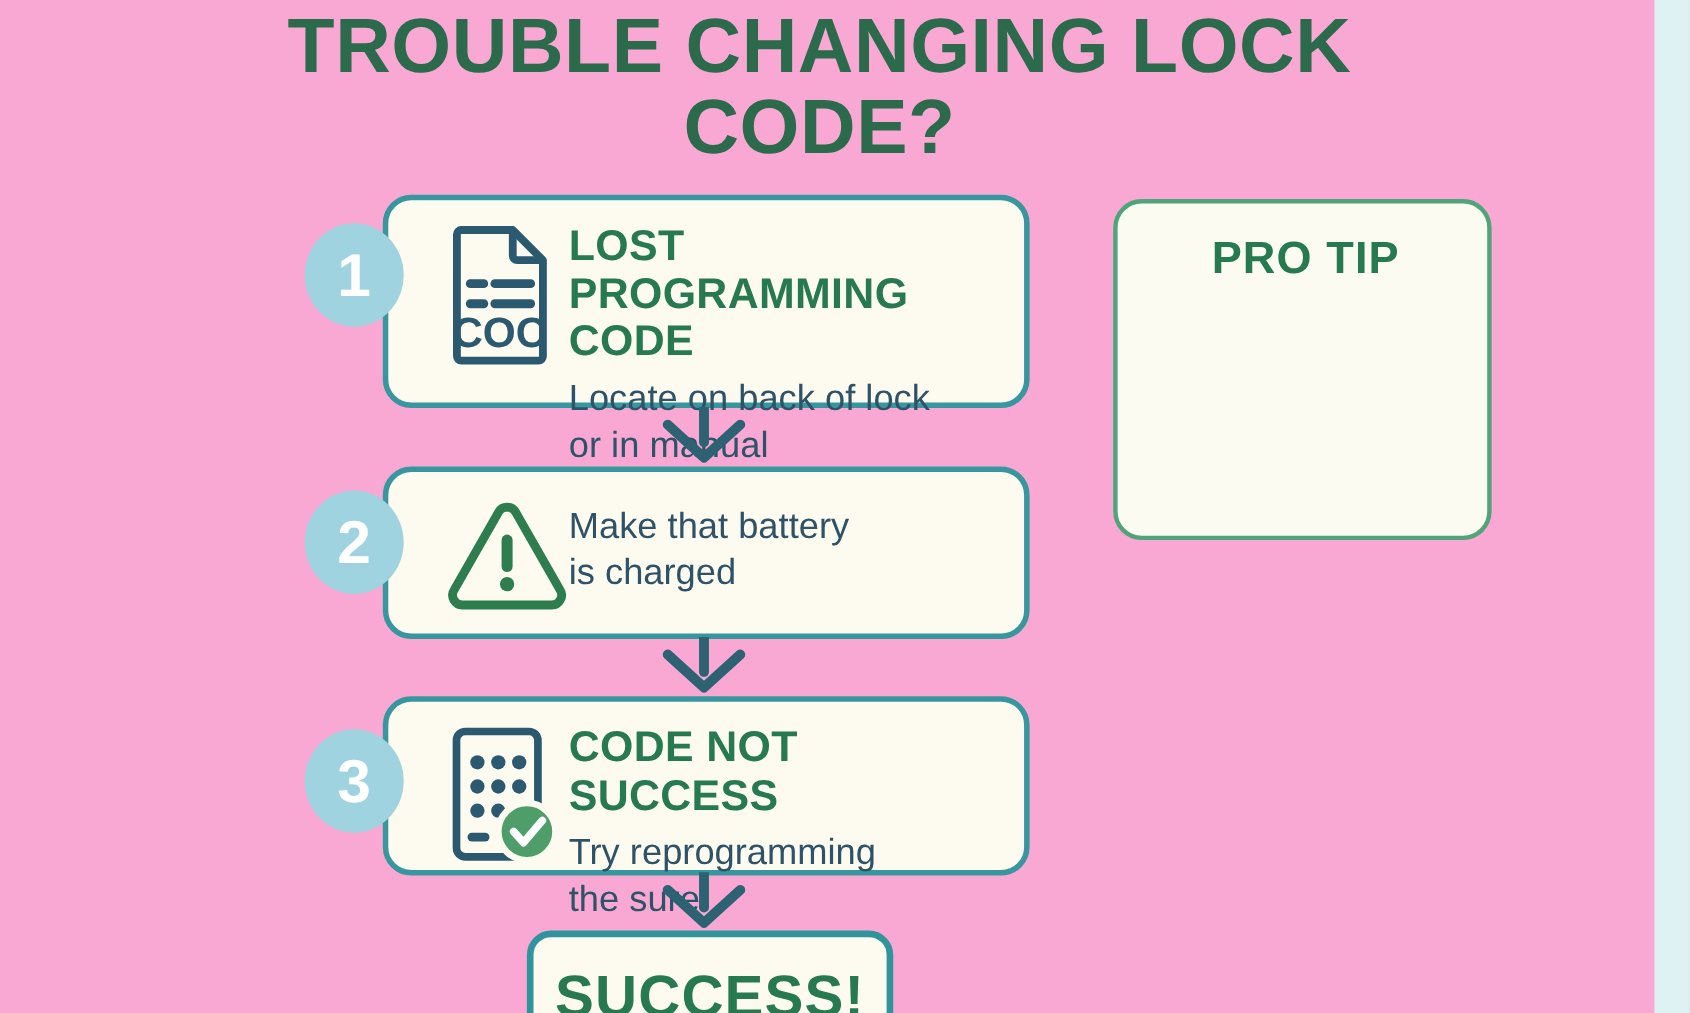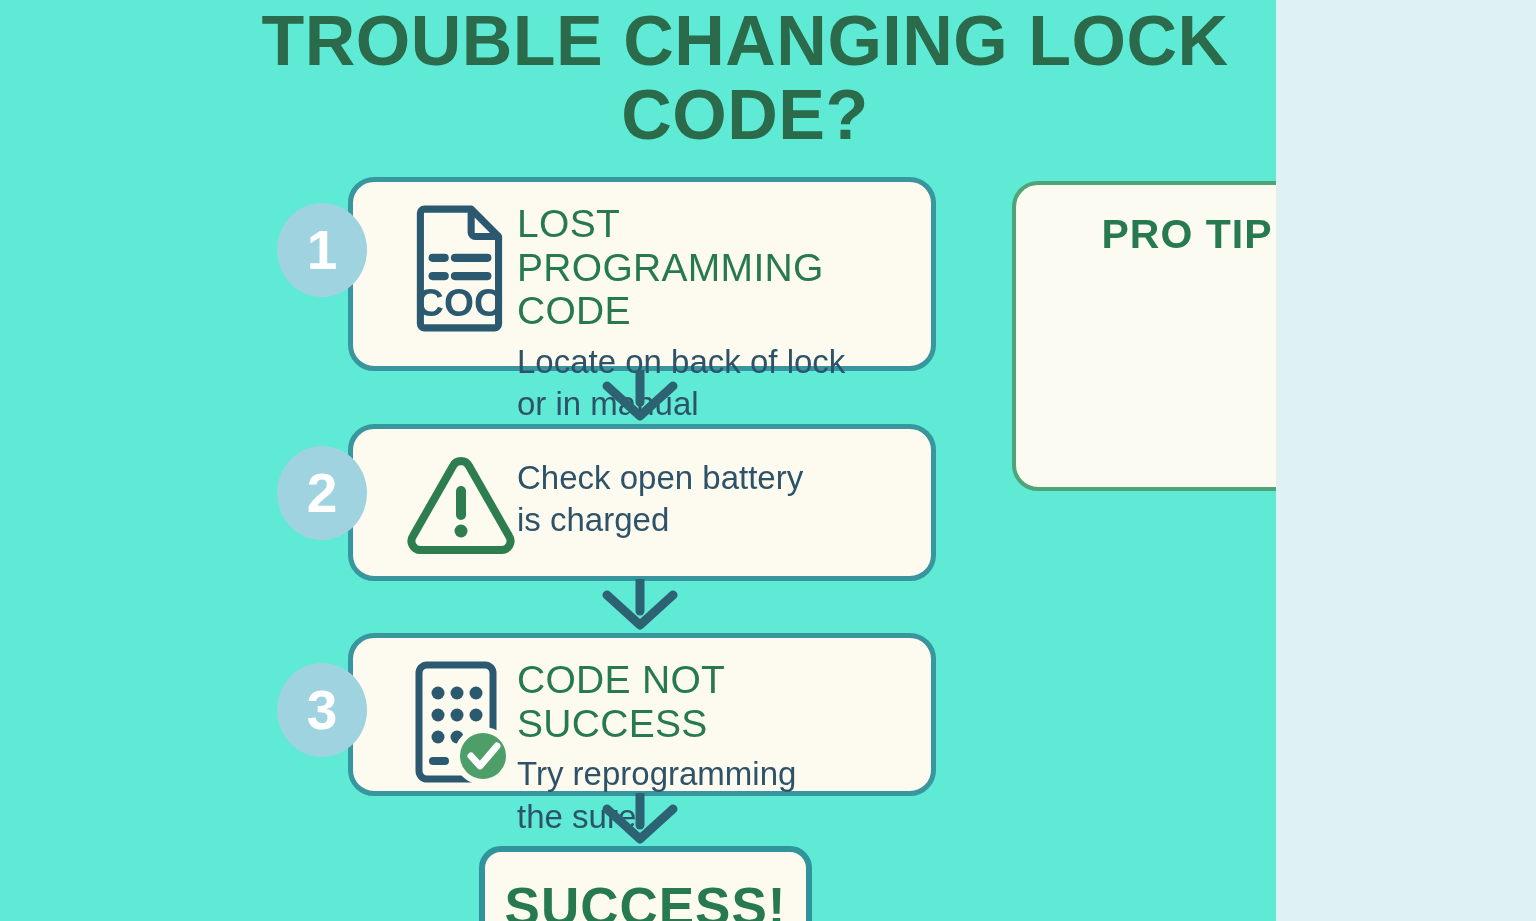--- a/index.html
+++ b/index.html
@@ -1,19 +1,19 @@
 <!DOCTYPE html>
 <html><head>
 <meta charset="utf-8">
 <style>
   html,body{margin:0;padding:0;background:#def1f3;}
   .canvas{
     position:relative;
-    width:1276px;height:921px;
-    background:#5eead4;
+    width:1504px;height:921px;
+    background:#f9a8d4;
     overflow:hidden;
     font-family:"Liberation Sans",sans-serif;
   }
   
   .title{
     position:absolute;top:4px;left:0;width:1490px;
     text-align:center;
     font-size:70px;font-weight:bold;
     color:#2b6a4a;
     line-height:1.06;
@@ -23,24 +23,24 @@
   
   .step-box{
     position:absolute;left:348px;width:588px;
     box-sizing:border-box;
     background:#fdfaf0;
     border:5px solid #38969e;
     border-radius:26px;
     display:flex;
     padding:20px 26px 14px 52px;
   }
-  .step-box .icon-wrap{width:112px;flex-shrink:0;text-align:center;}
+  .step-box .icon-wrap{width:112px;flex-shrink:0;}
   .step-box .txt{flex:1;}
   .step-heading{
-    font-size:39px;font-weight:normal;color:#27794f;
+    font-size:39px;font-weight:bold;color:#27794f;
     line-height:1.12;letter-spacing:.3px;white-space:pre-line;
   }
   .step-desc{
     font-size:33px;color:#2e5368;line-height:1.28;
     margin-top:8px;white-space:pre-line;
   }
   #box-1{top:177px;height:194px;}
   #box-2{top:424px;height:157px;}
   #box-3{top:633px;height:163px;}
   
@@ -129,21 +129,21 @@
 
   <div class="step-box" id="box-2">
     <div class="icon-wrap">
       <svg width="112" height="104" viewBox="0 0 112 104" style="margin-top:2px">
         <path d="M56,10 a9,9 0 0 1 8,5 l40,70 a9,9 0 0 1 -8,14 h-80 a9,9 0 0 1 -8,-14 l40,-70 a9,9 0 0 1 8,-5 z" fill="none" stroke="#2e7d4f" stroke-width="8" stroke-linejoin="round"></path>
         <line x1="56" y1="40" x2="56" y2="64" stroke="#2e7d4f" stroke-width="10" stroke-linecap="round"></line>
         <circle cx="56" cy="80" r="6.5" fill="#2e7d4f"></circle>
       </svg>
     </div>
     <div class="txt">
-      <div class="step-desc">Check open battery
+      <div class="step-desc">Make that battery
 is charged</div>
     </div>
   </div>
   <div class="num-circle" id="circle-2">
     <span>2</span>
   </div>
 
   <svg class="flow-arrow" id="arrow-2" viewBox="0 0 110 52">
     <line x1="55" y1="0" x2="55" y2="32" stroke="#2d6273" stroke-width="9" stroke-linecap="round"></line>
     <path d="M22,16 L55,46 L88,16" fill="none" stroke="#2d6273" stroke-width="9" stroke-linecap="round" stroke-linejoin="round"></path>

